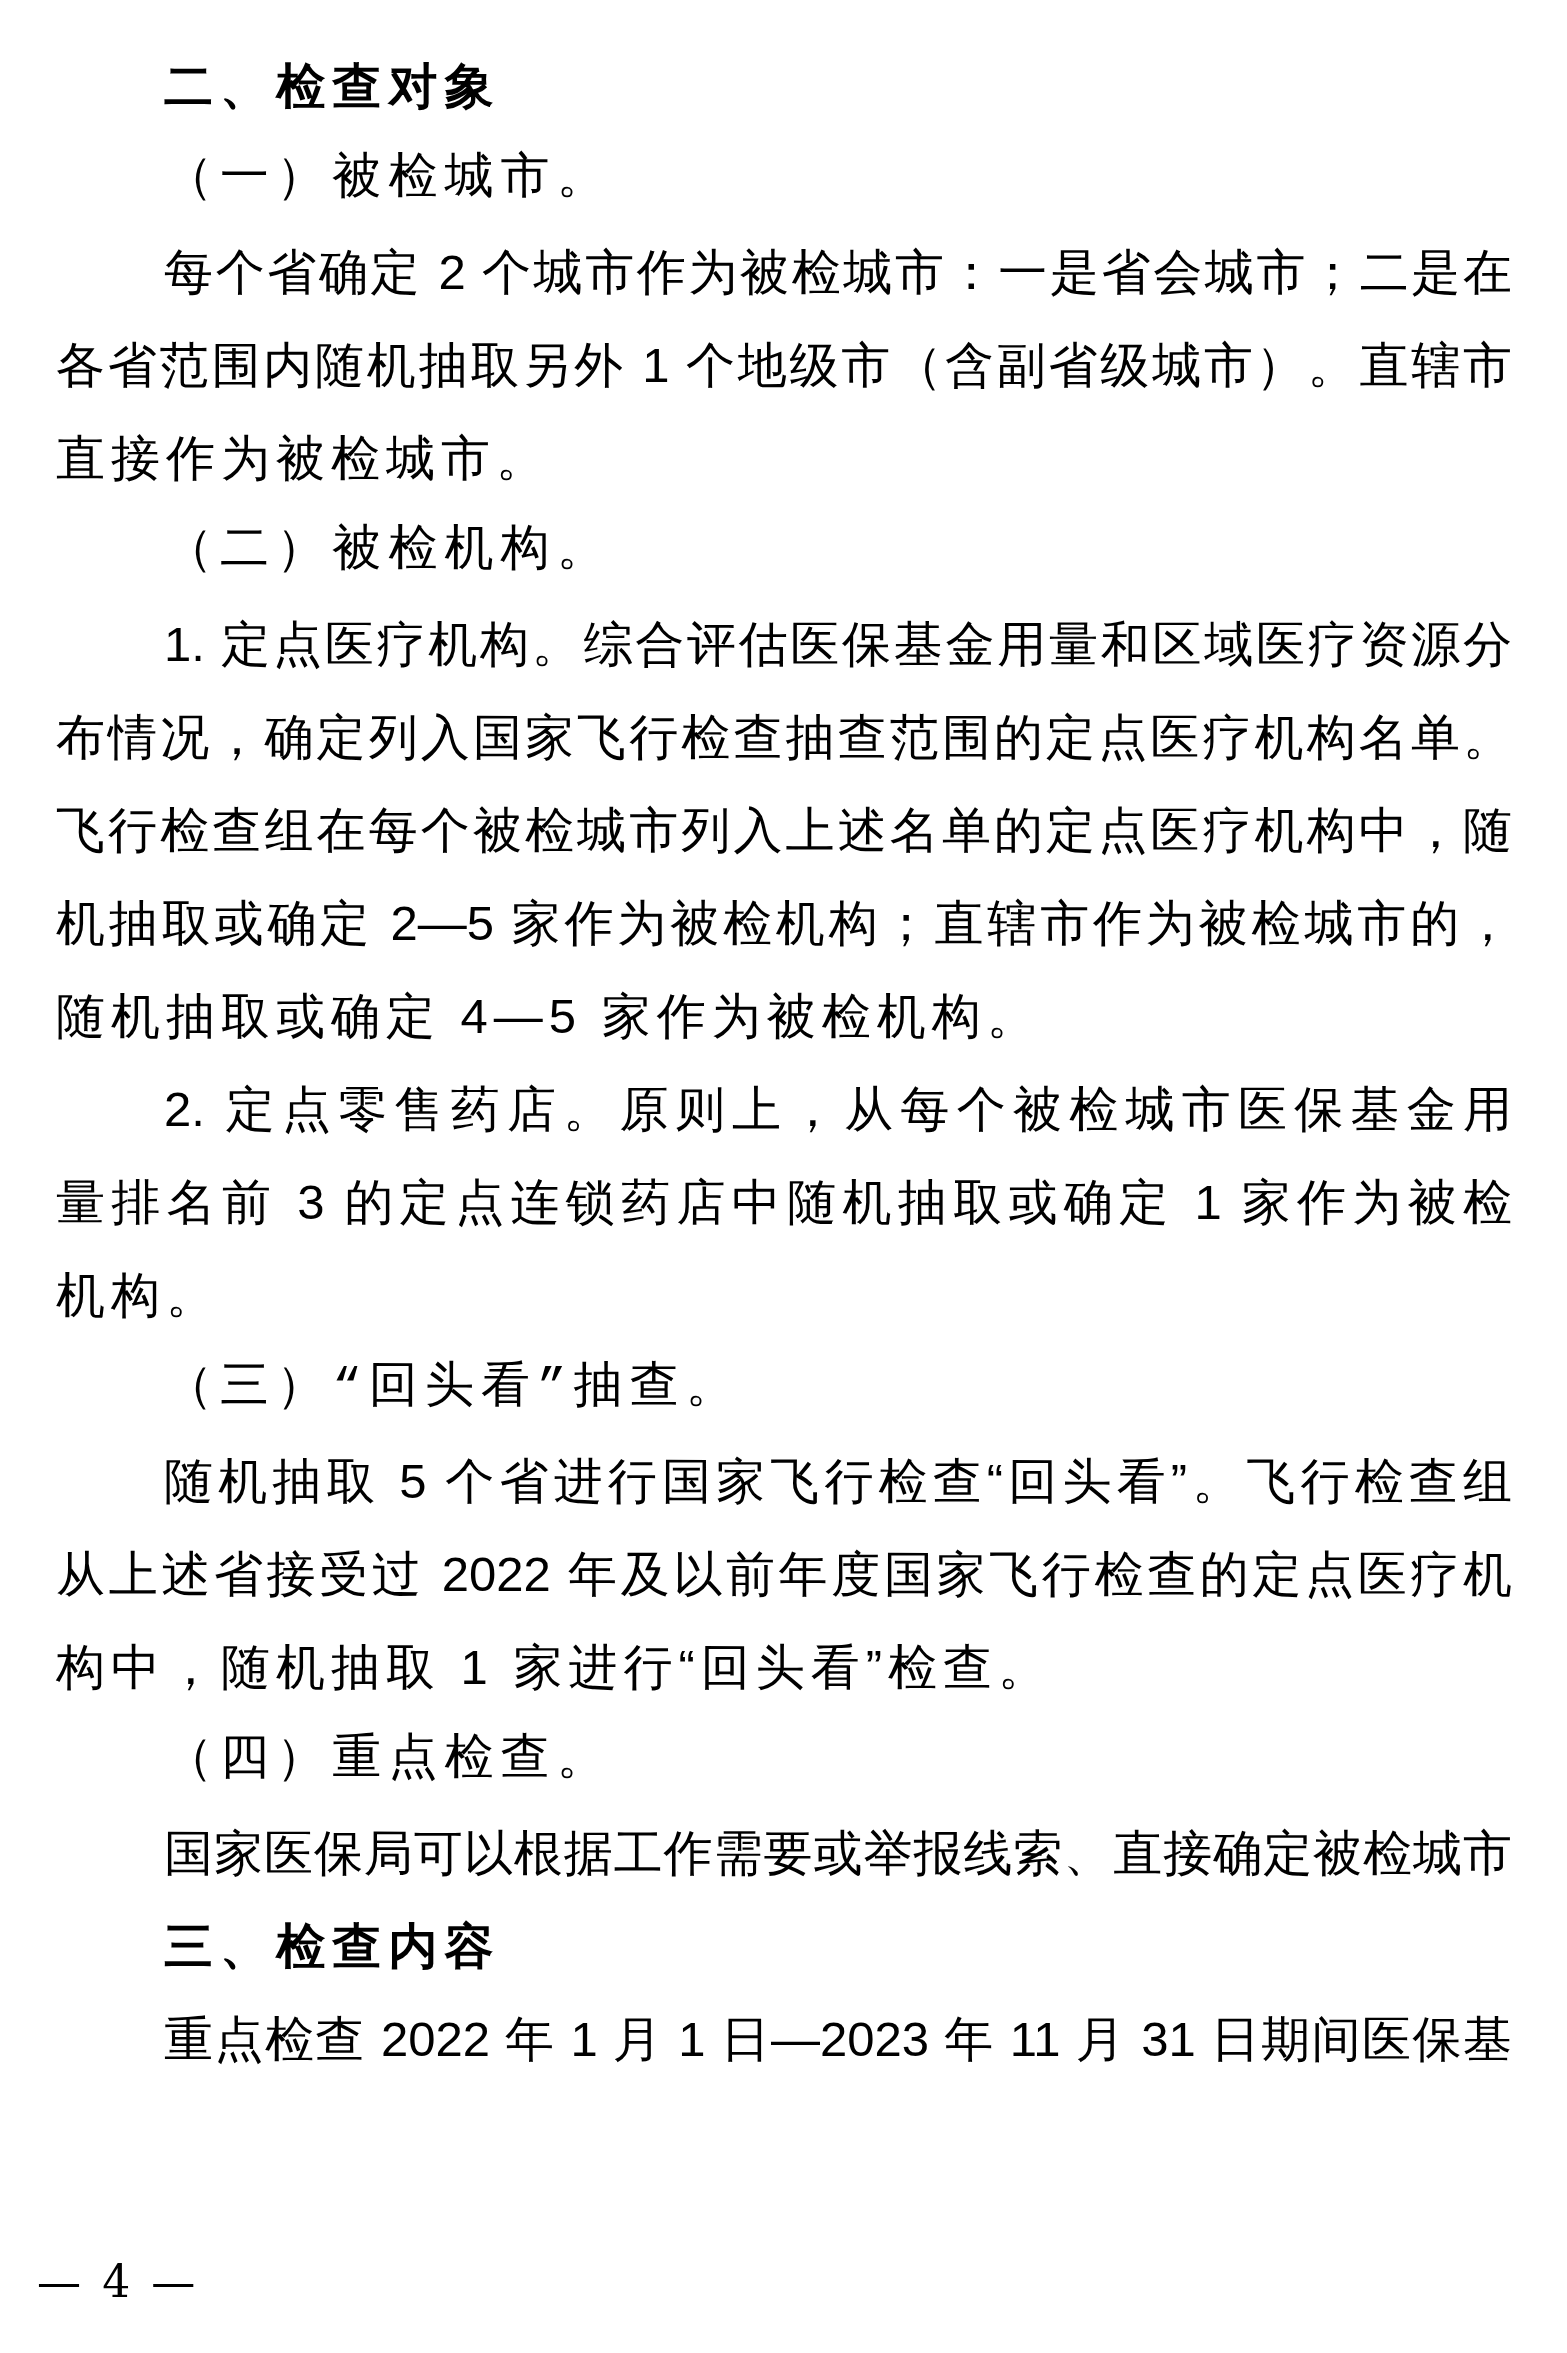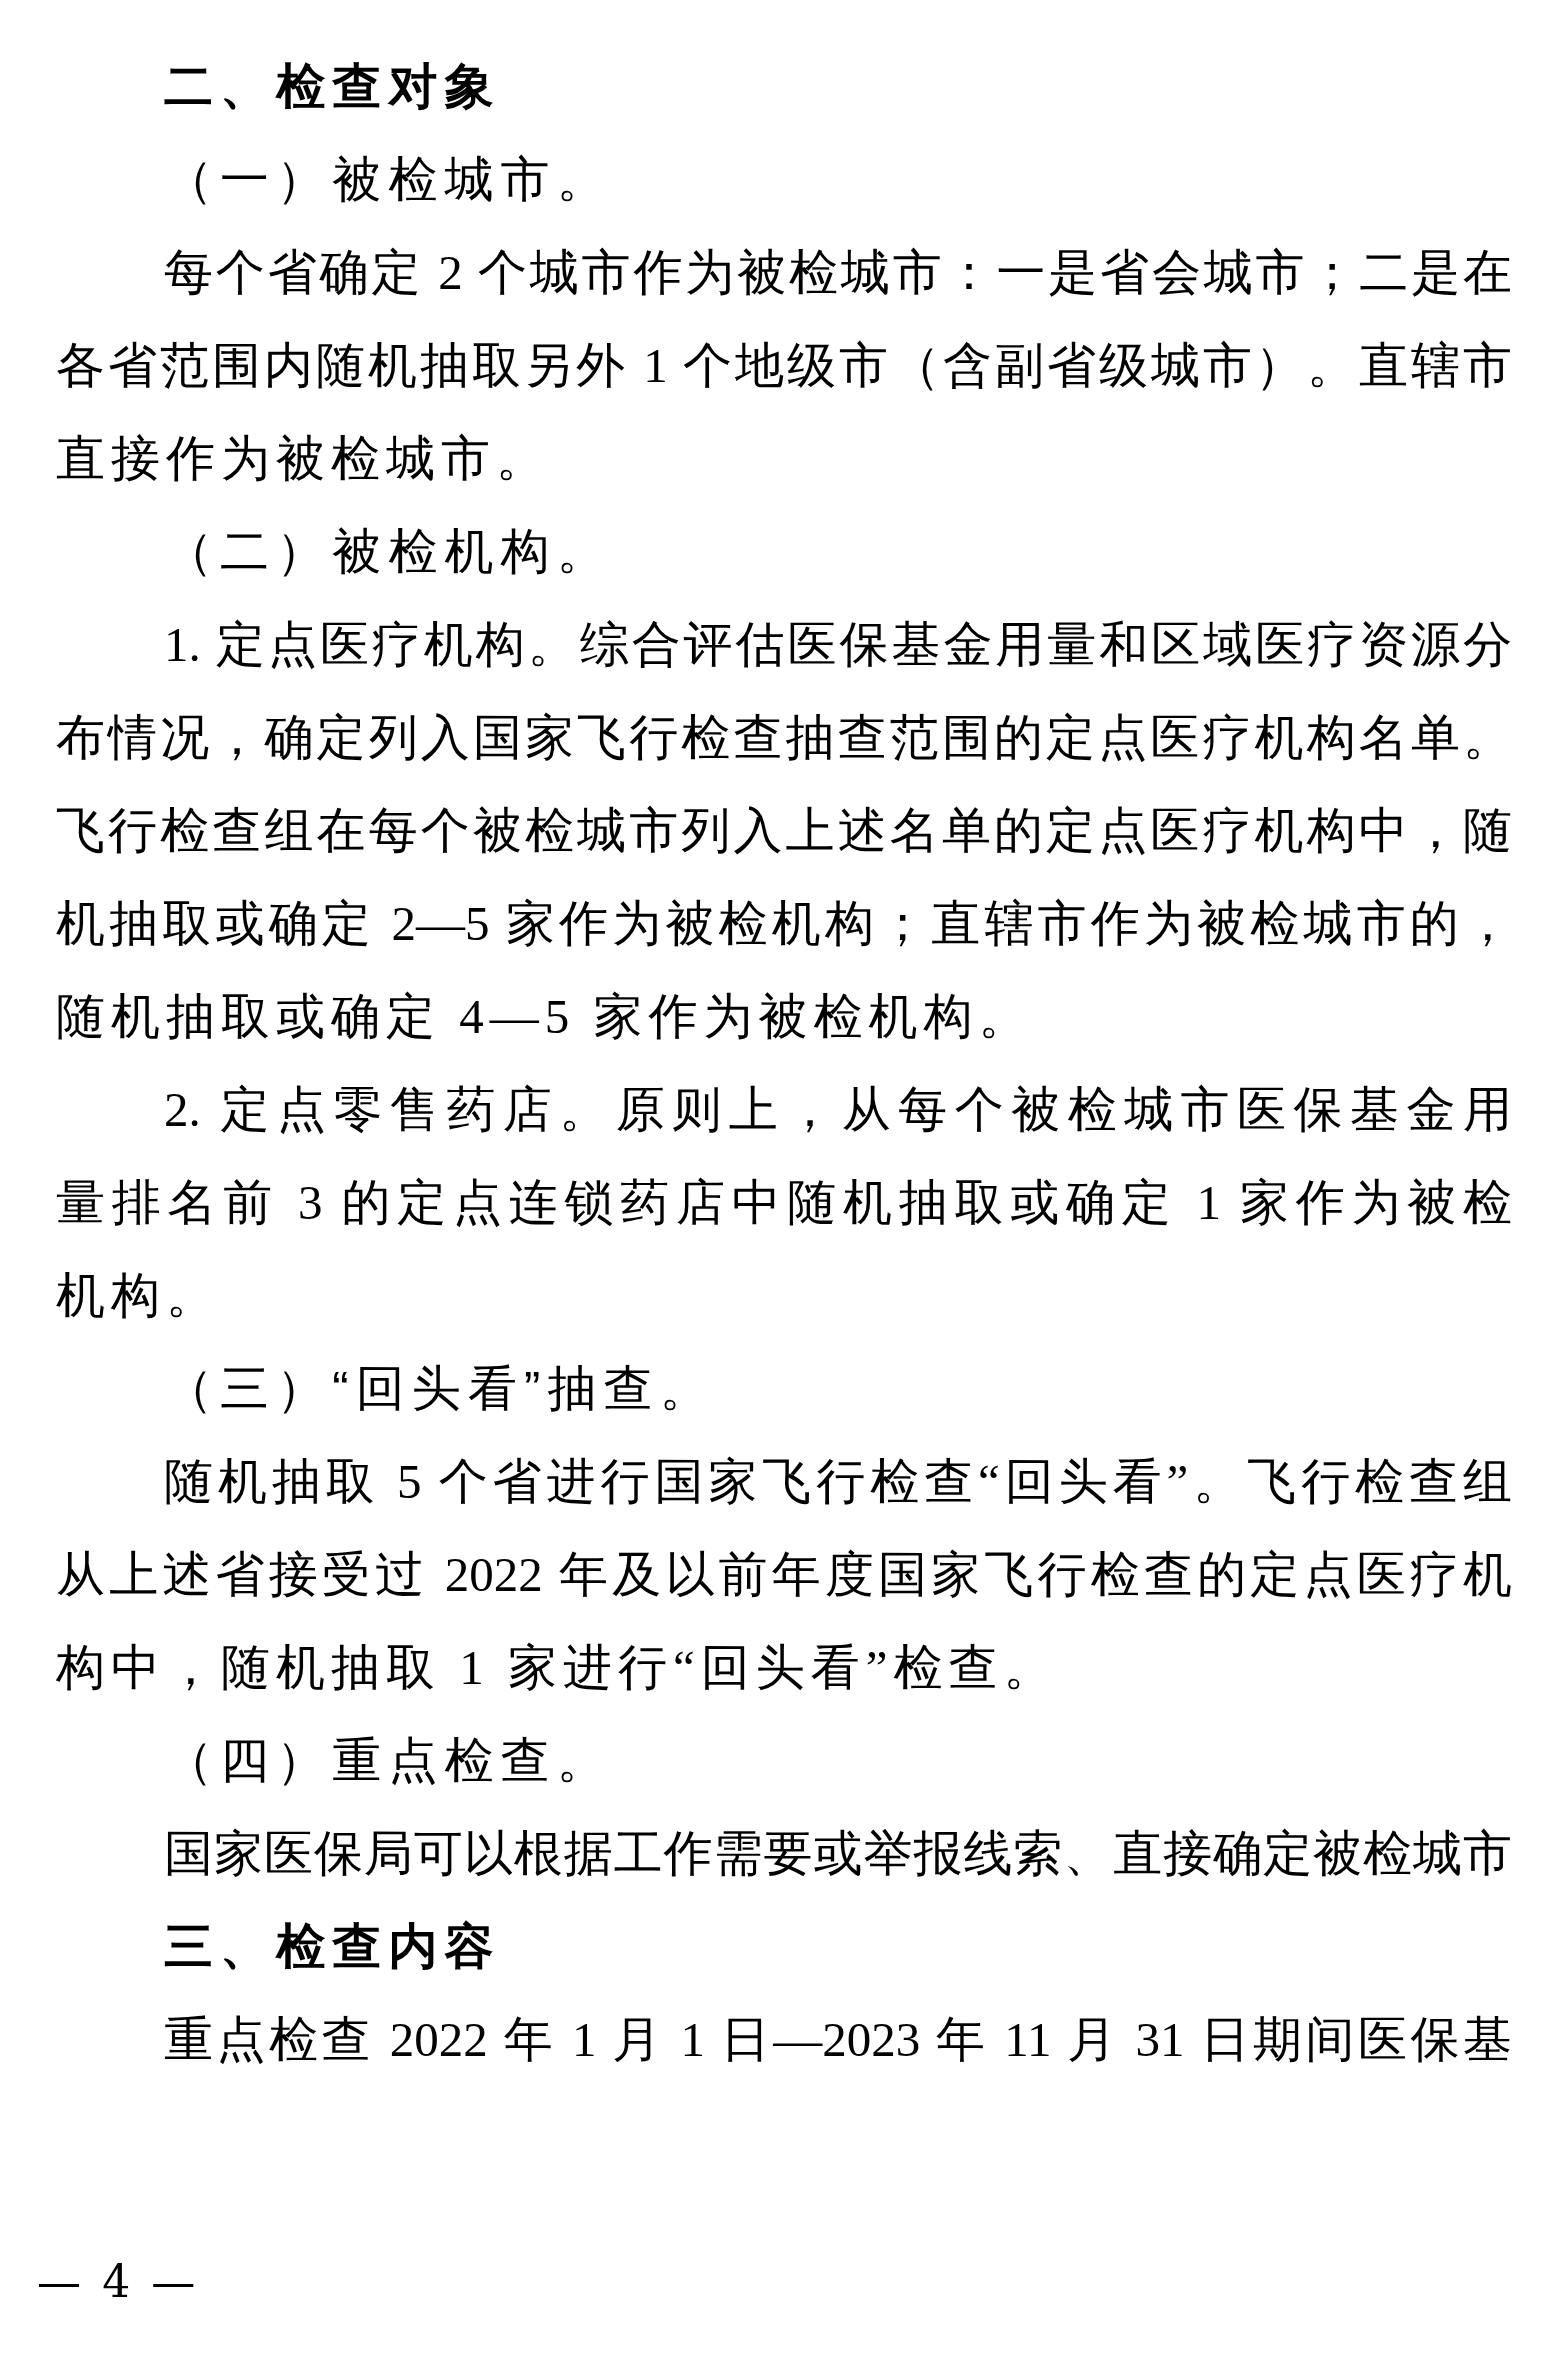--- a/index.html
+++ b/index.html
@@ -15,21 +15,21 @@
     color: #000000;
     overflow: hidden;
   }
   #doc-body {
     position: absolute;
     top: 40px;
     left: 56px;
     width: 1456px;
   }
   .line {
-    font-family: Liberation Serif, serif;
+    font-family: Liberation Sans, sans-serif;
     font-size: 49px;
     line-height: 93px;
     color: #000000;
     text-align: justify;
     text-align-last: left;
     letter-spacing: 6px;
     white-space: normal;
   }
   .line.fill {
     text-align-last: justify;
@@ -37,21 +37,21 @@
   }
   .line.indent {
     text-indent: 108px;
   }
   .line.h1 {
     font-family: "DejaVu Sans", "Liberation Sans", sans-serif;
     font-weight: 700;
     letter-spacing: 7.1px;
   }
   .line.h2 {
-    font-family: Liberation Sans, sans-serif;
+    font-family: Liberation Mono, monospace;
     font-weight: 400;
     letter-spacing: 7.1px;
   }
   #page-footer {
     position: absolute;
     left: 37px;
     top: 2252px;
     font-family: "DejaVu Serif", "Liberation Serif", serif;
     font-size: 44px;
     line-height: 59px;

